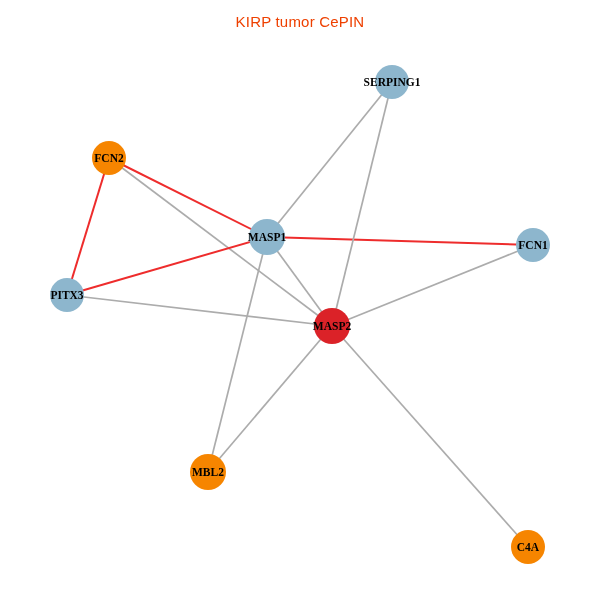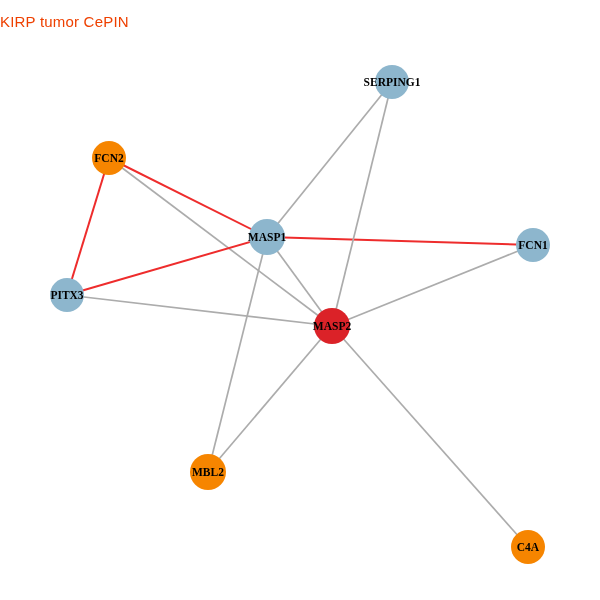--- a/index.html
+++ b/index.html
@@ -13,21 +13,21 @@
     height: 600px;
     background: #ffffff;
     overflow: hidden;
     font-family: "Liberation Sans", sans-serif;
   }
   .chart-title {
     position: absolute;
     top: 13px;
     left: 0;
     width: 600px;
-    text-align: left;
+    text-align: center;
     font-size: 15px;
     font-weight: normal;
     letter-spacing: 0.2px;
     font-family: "Liberation Sans", sans-serif;
   }
   svg.graph {
     position: absolute;
     top: 0;
     left: 0;
   }

